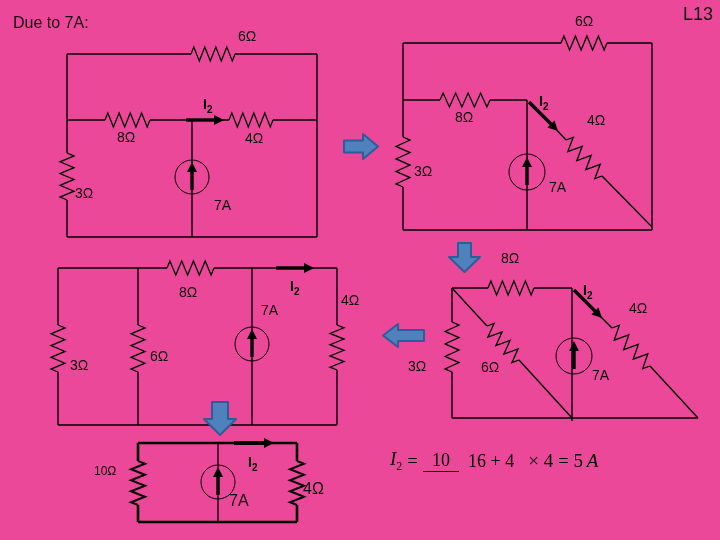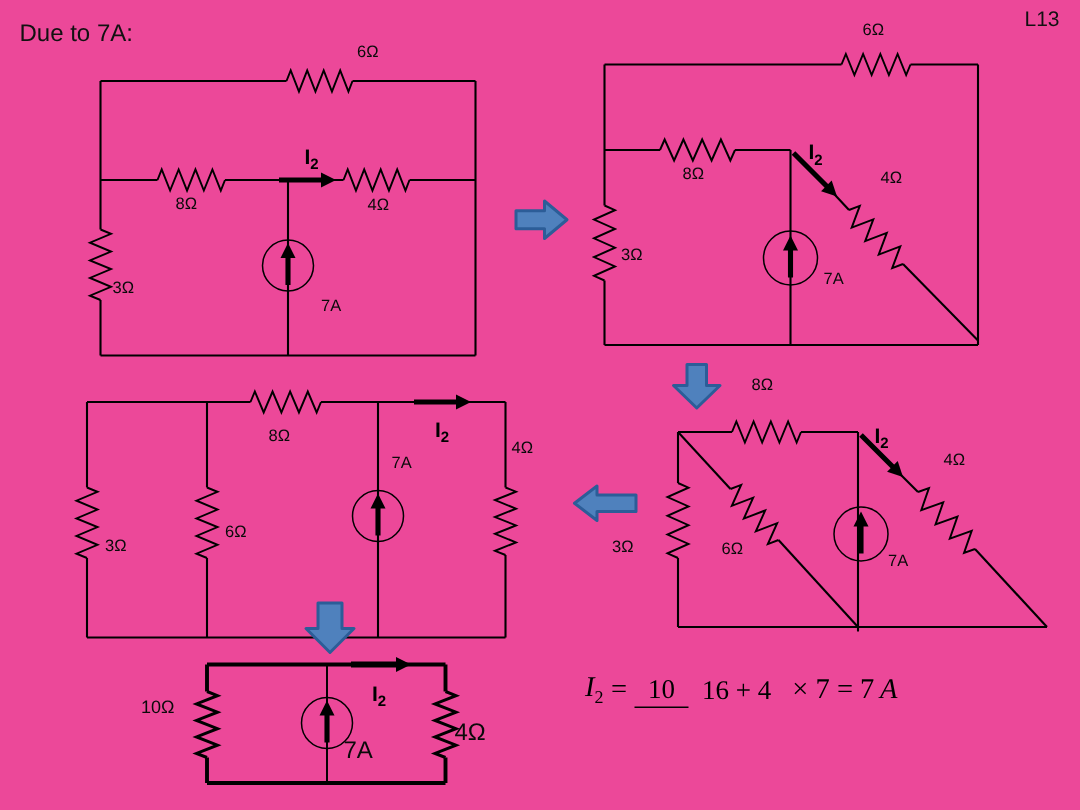--- a/index.html
+++ b/index.html
@@ -1,23 +1,23 @@
 <!DOCTYPE html>
 <html><head>
 <meta charset="utf-8">
 <style>
   html,body{margin:0;padding:0;background:#fff;}
   #slide{position:relative;width:720px;height:540px;background:#ec4899;overflow:hidden;
          font-family:"Liberation Sans",sans-serif;color:#000;}
   #wires{position:absolute;left:0;top:0;width:720px;height:540px;}
-  .lbl{position:absolute;font-size:11px;color:#0a0a0a;white-space:nowrap;line-height:1.1;}
+  .lbl{position:absolute;font-size:14px;color:#0a0a0a;white-space:nowrap;line-height:1.1;}
   .ilbl{position:absolute;font-size:14px;font-weight:bold;color:#000;white-space:nowrap;line-height:1;}
   .ilbl sub{font-size:10px;}
   #title{position:absolute;left:13px;top:14px;font-size:16px;font-weight:500;color:#111;}
-  #slide-num{position:absolute;left:683px;top:5px;font-size:14px;color:#111;}
+  #slide-num{position:absolute;left:683px;top:5px;font-size:18px;color:#111;}
   .formula{position:absolute;left:390px;top:448px;display:flex;align-items:center;gap:5px;
            font-family:"Liberation Serif",serif;font-size:19px;color:#000;}
   .formula .fvar{font-style:italic;}
   .formula .fvar sub{font-style:normal;font-size:12px;}
   .frac{display:inline-flex;flex-direction:row;align-items:flex-start;font-size:18px;line-height:1.15;}
   .frac .num{padding:0 9px 1px;border-bottom:1.7px solid #000;}
   .frac .den{padding:1px 9px 0;}
   .tail{display:inline-flex;align-items:baseline;}
   .tail .unit{font-style:italic;}
 </style>
@@ -225,15 +225,15 @@
   <div class="lbl" style="left:229px;top:492px;font-size:16px">7A</div>
   <div class="ilbl" style="left:248px;top:455px"><span>I</span><sub>2</sub></div>
 
   <div class="formula">
     <span class="fvar"><span>I</span><sub>2</sub></span>
     <span>=</span>
     <span class="frac">
       <span class="num">10</span>
       <span class="den">16 + 4</span>
     </span>
-    <span class="tail"><span>× 7 = 7</span> <span class="unit">A</span></span>
+    <span class="tail"><span>× 4 = 5</span> <span class="unit">A</span></span>
   </div>
 </div>
 
 </body></html>

